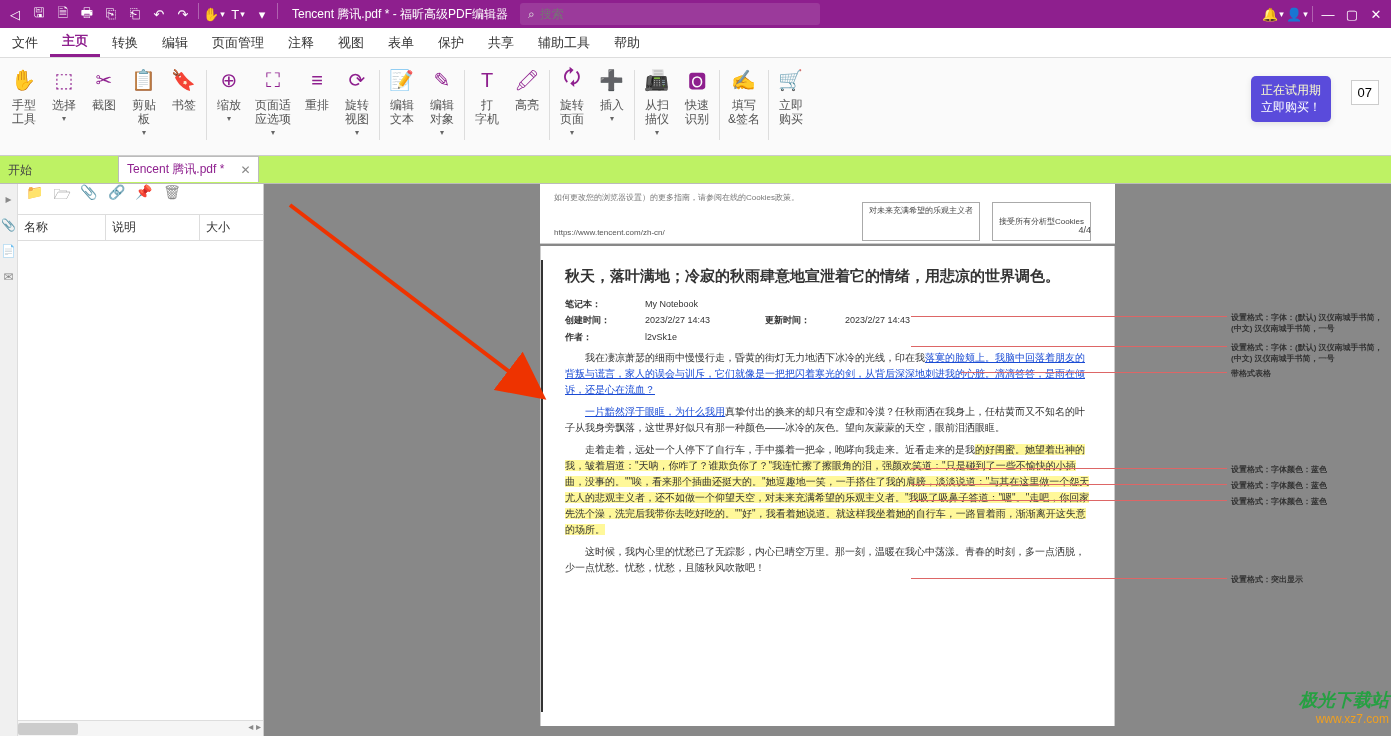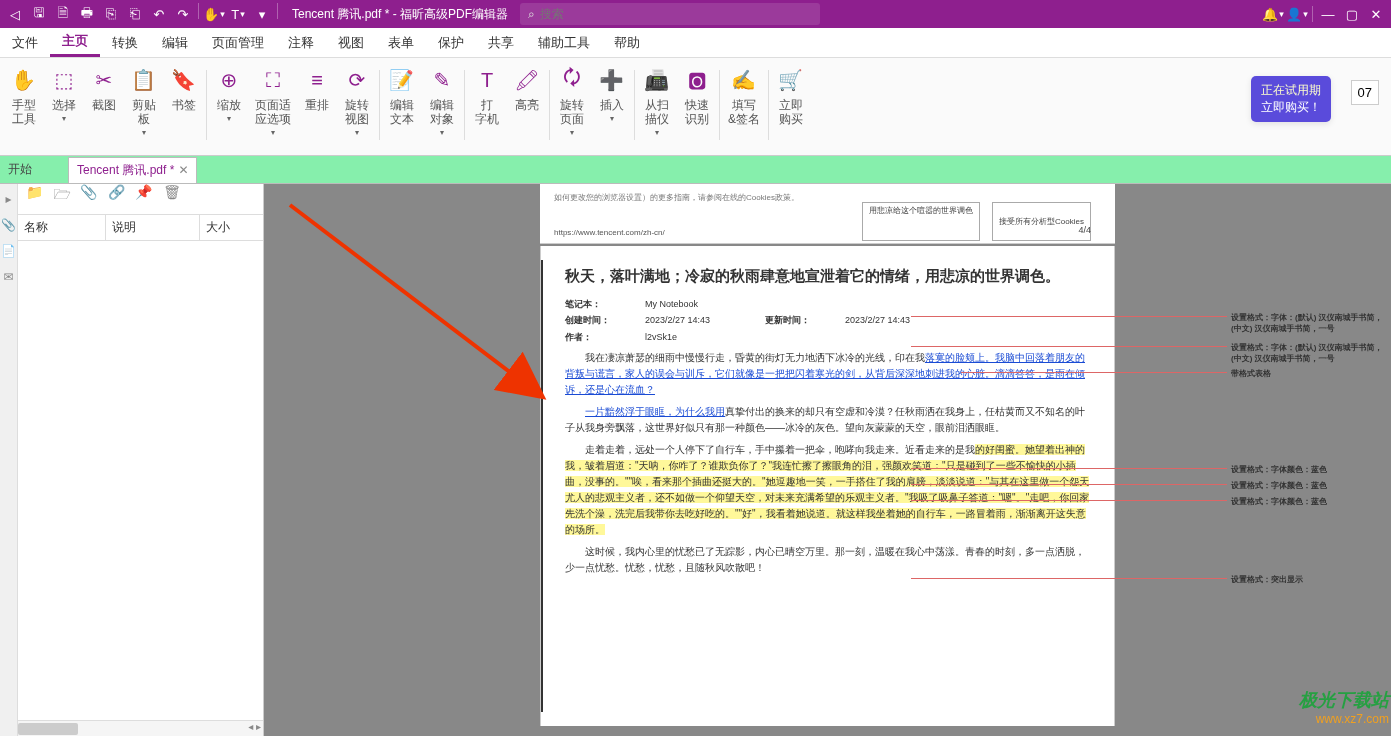--- a/index.html
+++ b/index.html
@@ -18,22 +18,22 @@
 .menu-item.active{color:#8e1f8e;border-bottom:3px solid #8e1f8e;font-weight:bold}
 .ribbon{height:98px;background:#fafafa;border-bottom:1px solid #ccc;display:flex;align-items:flex-start;padding:8px 4px;position:relative}
 .rg{display:flex;flex-direction:column;align-items:center;justify-content:flex-start;padding:0 6px;cursor:pointer;color:#555;height:82px}
 .rg-icon{width:28px;height:28px;display:flex;align-items:center;justify-content:center;font-size:20px;color:#8e1f8e;margin-bottom:4px}
 .rg-label{font-size:12px;text-align:center;line-height:14px}
 .rg-dd{font-size:8px;color:#666;margin-top:2px}
 .rsep{width:1px;height:70px;background:#ddd;margin:4px 2px}
 .trial-banner{position:absolute;right:60px;top:18px;background:#5a4bdb;color:#fff;border-radius:5px;padding:6px 10px;font-size:12px;text-align:center;box-shadow:0 2px 6px rgba(0,0,0,.1)}
 .trial-banner .l1{color:#ffc}
 .day-box{position:absolute;right:12px;top:22px;border:1px solid #ccc;padding:4px 6px;font-size:13px;background:#fff}
-.tab-bar{height:28px;background:#86efac;display:flex;align-items:center;border-bottom:1px solid #bbb}
-.doc-tab{height:26px;background:#fff;border:1px solid #bbb;border-bottom:none;padding:0 8px;display:flex;align-items:center;font-size:12px;color:#8e1f8e;margin-left:68px;gap:4px}
+.tab-bar{height:28px;background:#bef264;display:flex;align-items:flex-start;border-bottom:1px solid #bbb}
+.doc-tab{height:26px;background:#fff;border:1px solid #bbb;border-bottom:none;padding:0 8px;display:flex;align-items:center;font-size:12px;color:#8e1f8e;margin-left:118px;gap:16px}
 .doc-tab .x{color:#888;cursor:pointer}
 .tab-start{position:absolute;left:0;width:118px;height:28px;display:flex;align-items:center;padding-left:8px;font-size:12px;color:#444}
 .content-area{position:absolute;top:184px;left:0;right:0;bottom:0;display:flex}
 .left-strip{width:18px;background:#f0f0f0;border-right:1px solid #ddd;display:flex;flex-direction:column;align-items:center;padding-top:8px;gap:12px;color:#888;font-size:12px}
 .attachments-panel{width:246px;background:#fff;border-right:1px solid #ccc;display:flex;flex-direction:column}
 .att-header{padding:6px 8px;font-size:14px;color:#333}
 .att-tools{padding:0 8px 6px;display:flex;gap:10px;color:#888;font-size:14px}
 .att-cols{display:flex;border-top:1px solid #ddd;border-bottom:1px solid #ddd;font-size:12px;color:#333}
 .att-col{padding:4px 6px;border-right:1px solid #ddd}
 .att-col.c1{width:88px}
@@ -247,21 +247,21 @@
       <div class="att-thumb"></div>
       <div class="att-arrows">◂ ▸</div>
     </div>
   </div>
 
   <div class="page-area">
 
     <div class="page-prev">
       <div style="font-size:8px;color:#777">如何更改您的浏览器设置）的更多指南，请参阅在线的Cookies政策。</div>
       <div style="position:absolute;right:24px;top:18px;display:flex;gap:12px">
-        <div style="border:1px solid #aaa;padding:2px 6px;font-size:8px">用悲凉给这个喧嚣的世界调色</div>
+        <div style="border:1px solid #aaa;padding:2px 6px;font-size:8px">对未来充满希望的乐观主义者</div>
         <div style="border:1px solid #aaa;padding:13px 6px;font-size:8px">接受所有分析型Cookies</div>
       </div>
       <div style="position:absolute;left:14px;bottom:6px;font-size:8px;color:#555">https://www.tencent.com/zh-cn/</div>
       <div class="footer-page">4/4</div>
     </div>
 
     <div class="page" style="border-left:1px solid #ccc;border-right:1px solid #ccc">
       <div style="position:absolute;left:0;top:14px;bottom:14px;width:2px;background:#333"></div>
 
       <h2>秋天，落叶满地；冷寂的秋雨肆意地宣泄着它的情绪，用悲凉的世界调色。</h2>

